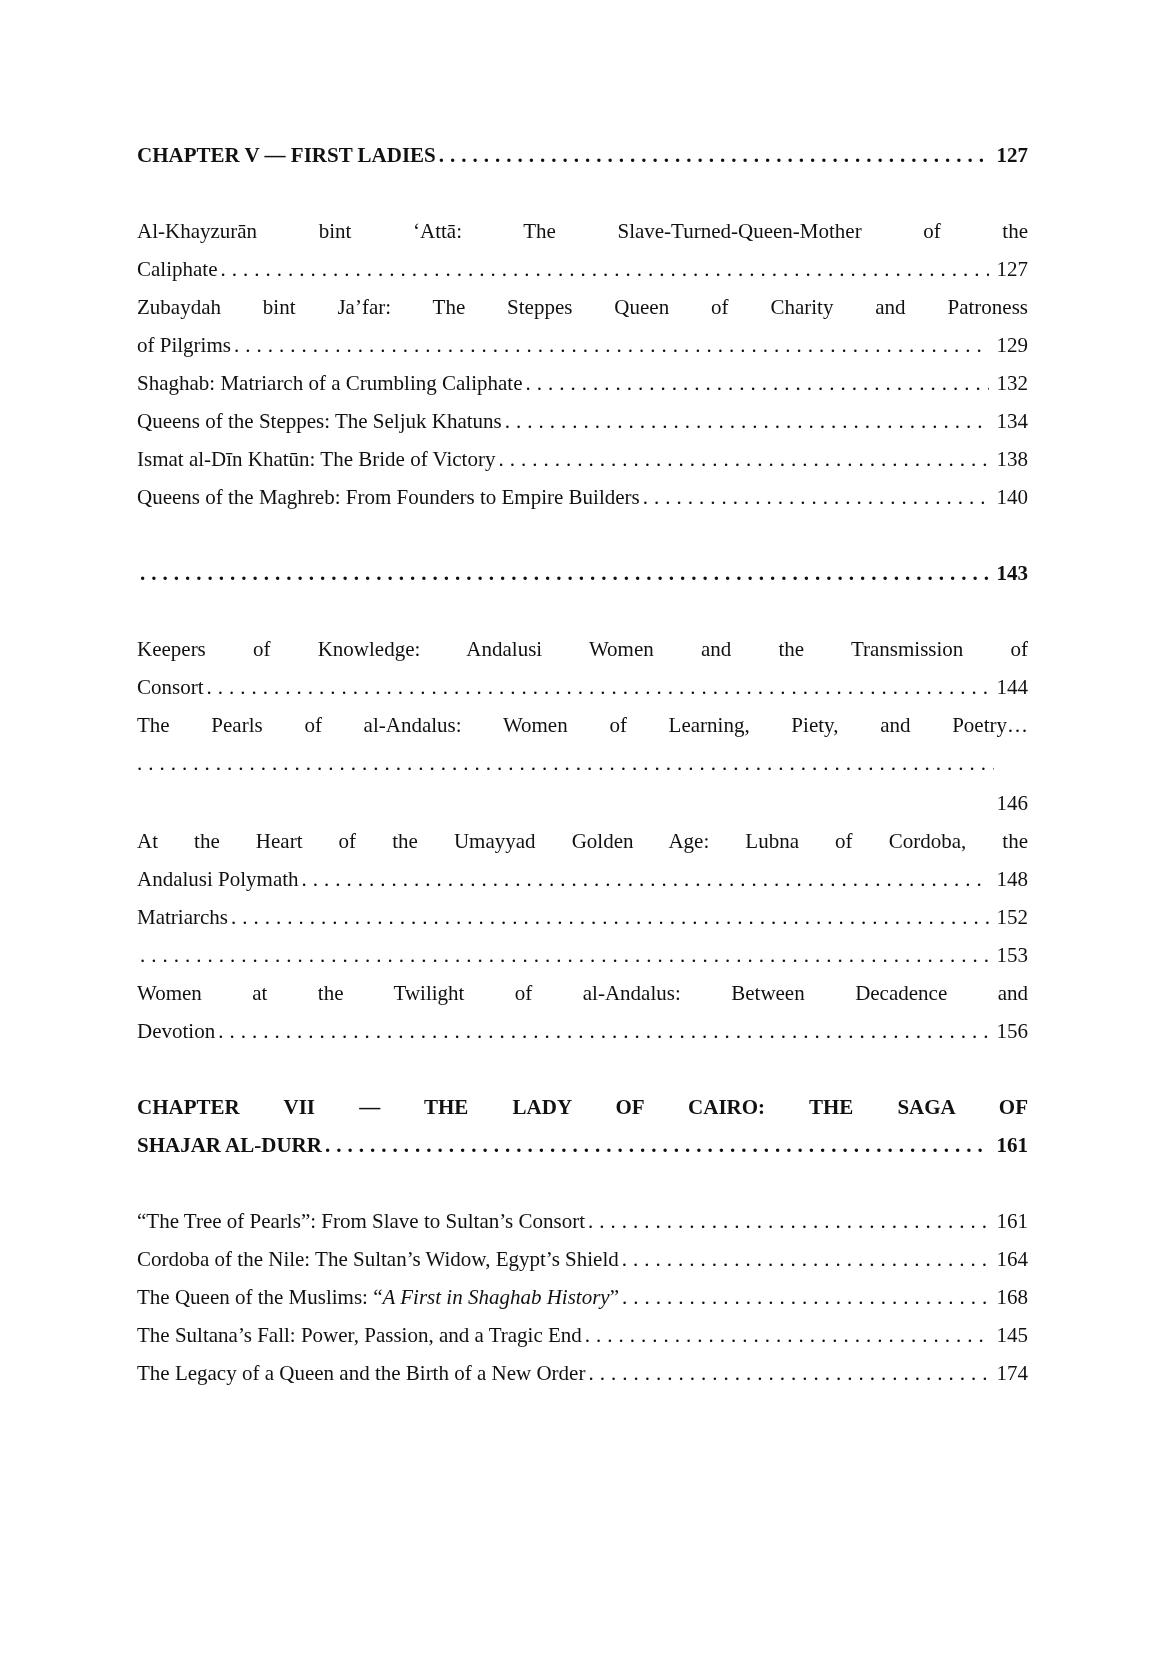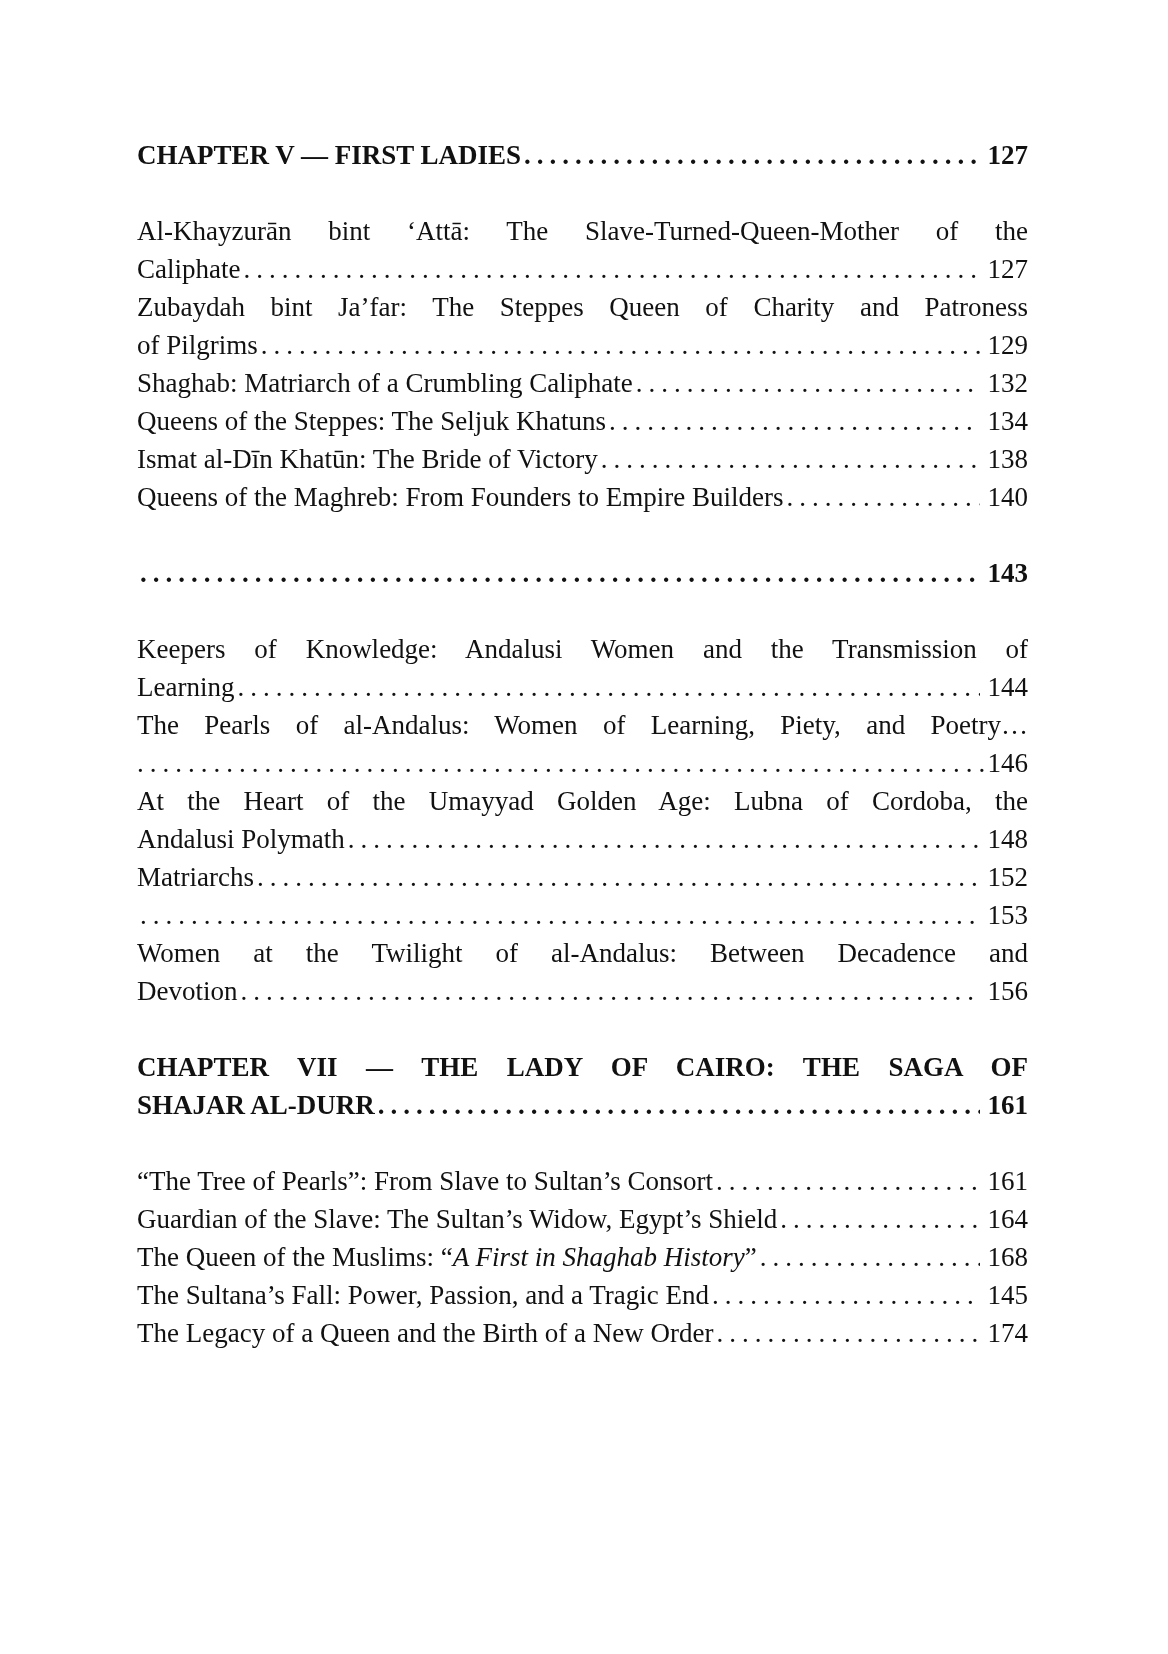--- a/index.html
+++ b/index.html
@@ -7,21 +7,21 @@
     padding: 0;
     background: #ffffff;
   }
   .page {
     position: relative;
     width: 1168px;
     height: 1654px;
     background: #ffffff;
     color: #111111;
     font-family: "Liberation Serif", "DejaVu Serif", serif;
-    font-size: 27px;
+    font-size: 21px;
     line-height: 38px;
     overflow: hidden;
   }
   .content {
     position: absolute;
     left: 137px;
     top: 136px;
     width: 891px;
   }
   .spacer { height: 38px; }
@@ -38,21 +38,21 @@
   .row .lbl { flex: 0 0 auto; white-space: pre; }
   .row .leader {
     flex: 1 1 auto;
     overflow: hidden;
     white-space: nowrap;
     letter-spacing: 6px;
     margin-left: 3px;
   }
   .row .pg { flex: 0 0 auto; padding-left: 8px; }
   .row.tight .leader { margin-left: 0; }
-  .row.tight .pg { padding-left: 3px; }
+  .row.tight .pg { padding-left: 3px; margin-top: 40px; }
 
   .bold { font-weight: 700; }
   em { font-style: italic; }
 </style>
 </head>
 <body>
 
 <div class="page">
   <div class="content">
 
@@ -102,21 +102,21 @@
 
     <div class="section">
       <div class="row bold">
         <span class="leader">........................................................................................................................................</span>
         <span class="pg">143</span>
       </div>
       <div class="spacer"></div>
 
       <div class="just">Keepers of Knowledge: Andalusi Women and the Transmission of</div>
       <div class="row">
-        <span class="lbl">Learning</span>
+        <span class="lbl">Consort</span>
         <span class="leader">........................................................................................................................................</span>
         <span class="pg">144</span>
       </div>
       <div class="just">The Pearls of al-Andalus: Women of Learning, Piety, and Poetry…</div>
       <div class="row tight">
         <span class="lbl"></span>
         <span class="leader">........................................................................................................................................</span>
         <span class="pg">146</span>
       </div>
       <div class="just">At the Heart of the Umayyad Golden Age: Lubna of Cordoba, the</div>
@@ -152,21 +152,21 @@
         <span class="pg">161</span>
       </div>
       <div class="spacer"></div>
 
       <div class="row">
         <span class="lbl">“The Tree of Pearls”: From Slave to Sultan’s Consort</span>
         <span class="leader">........................................................................................................................................</span>
         <span class="pg">161</span>
       </div>
       <div class="row">
-        <span class="lbl">Guardian of the Slave: The Sultan’s Widow, Egypt’s Shield</span>
+        <span class="lbl">Cordoba of the Nile: The Sultan’s Widow, Egypt’s Shield</span>
         <span class="leader">........................................................................................................................................</span>
         <span class="pg">164</span>
       </div>
       <div class="row">
         <span class="lbl"><span>The Queen of the Muslims: “</span><em>A First in Shaghab History</em><span>”</span></span>
         <span class="leader">........................................................................................................................................</span>
         <span class="pg">168</span>
       </div>
       <div class="row">
         <span class="lbl">The Sultana’s Fall: Power, Passion, and a Tragic End</span>

